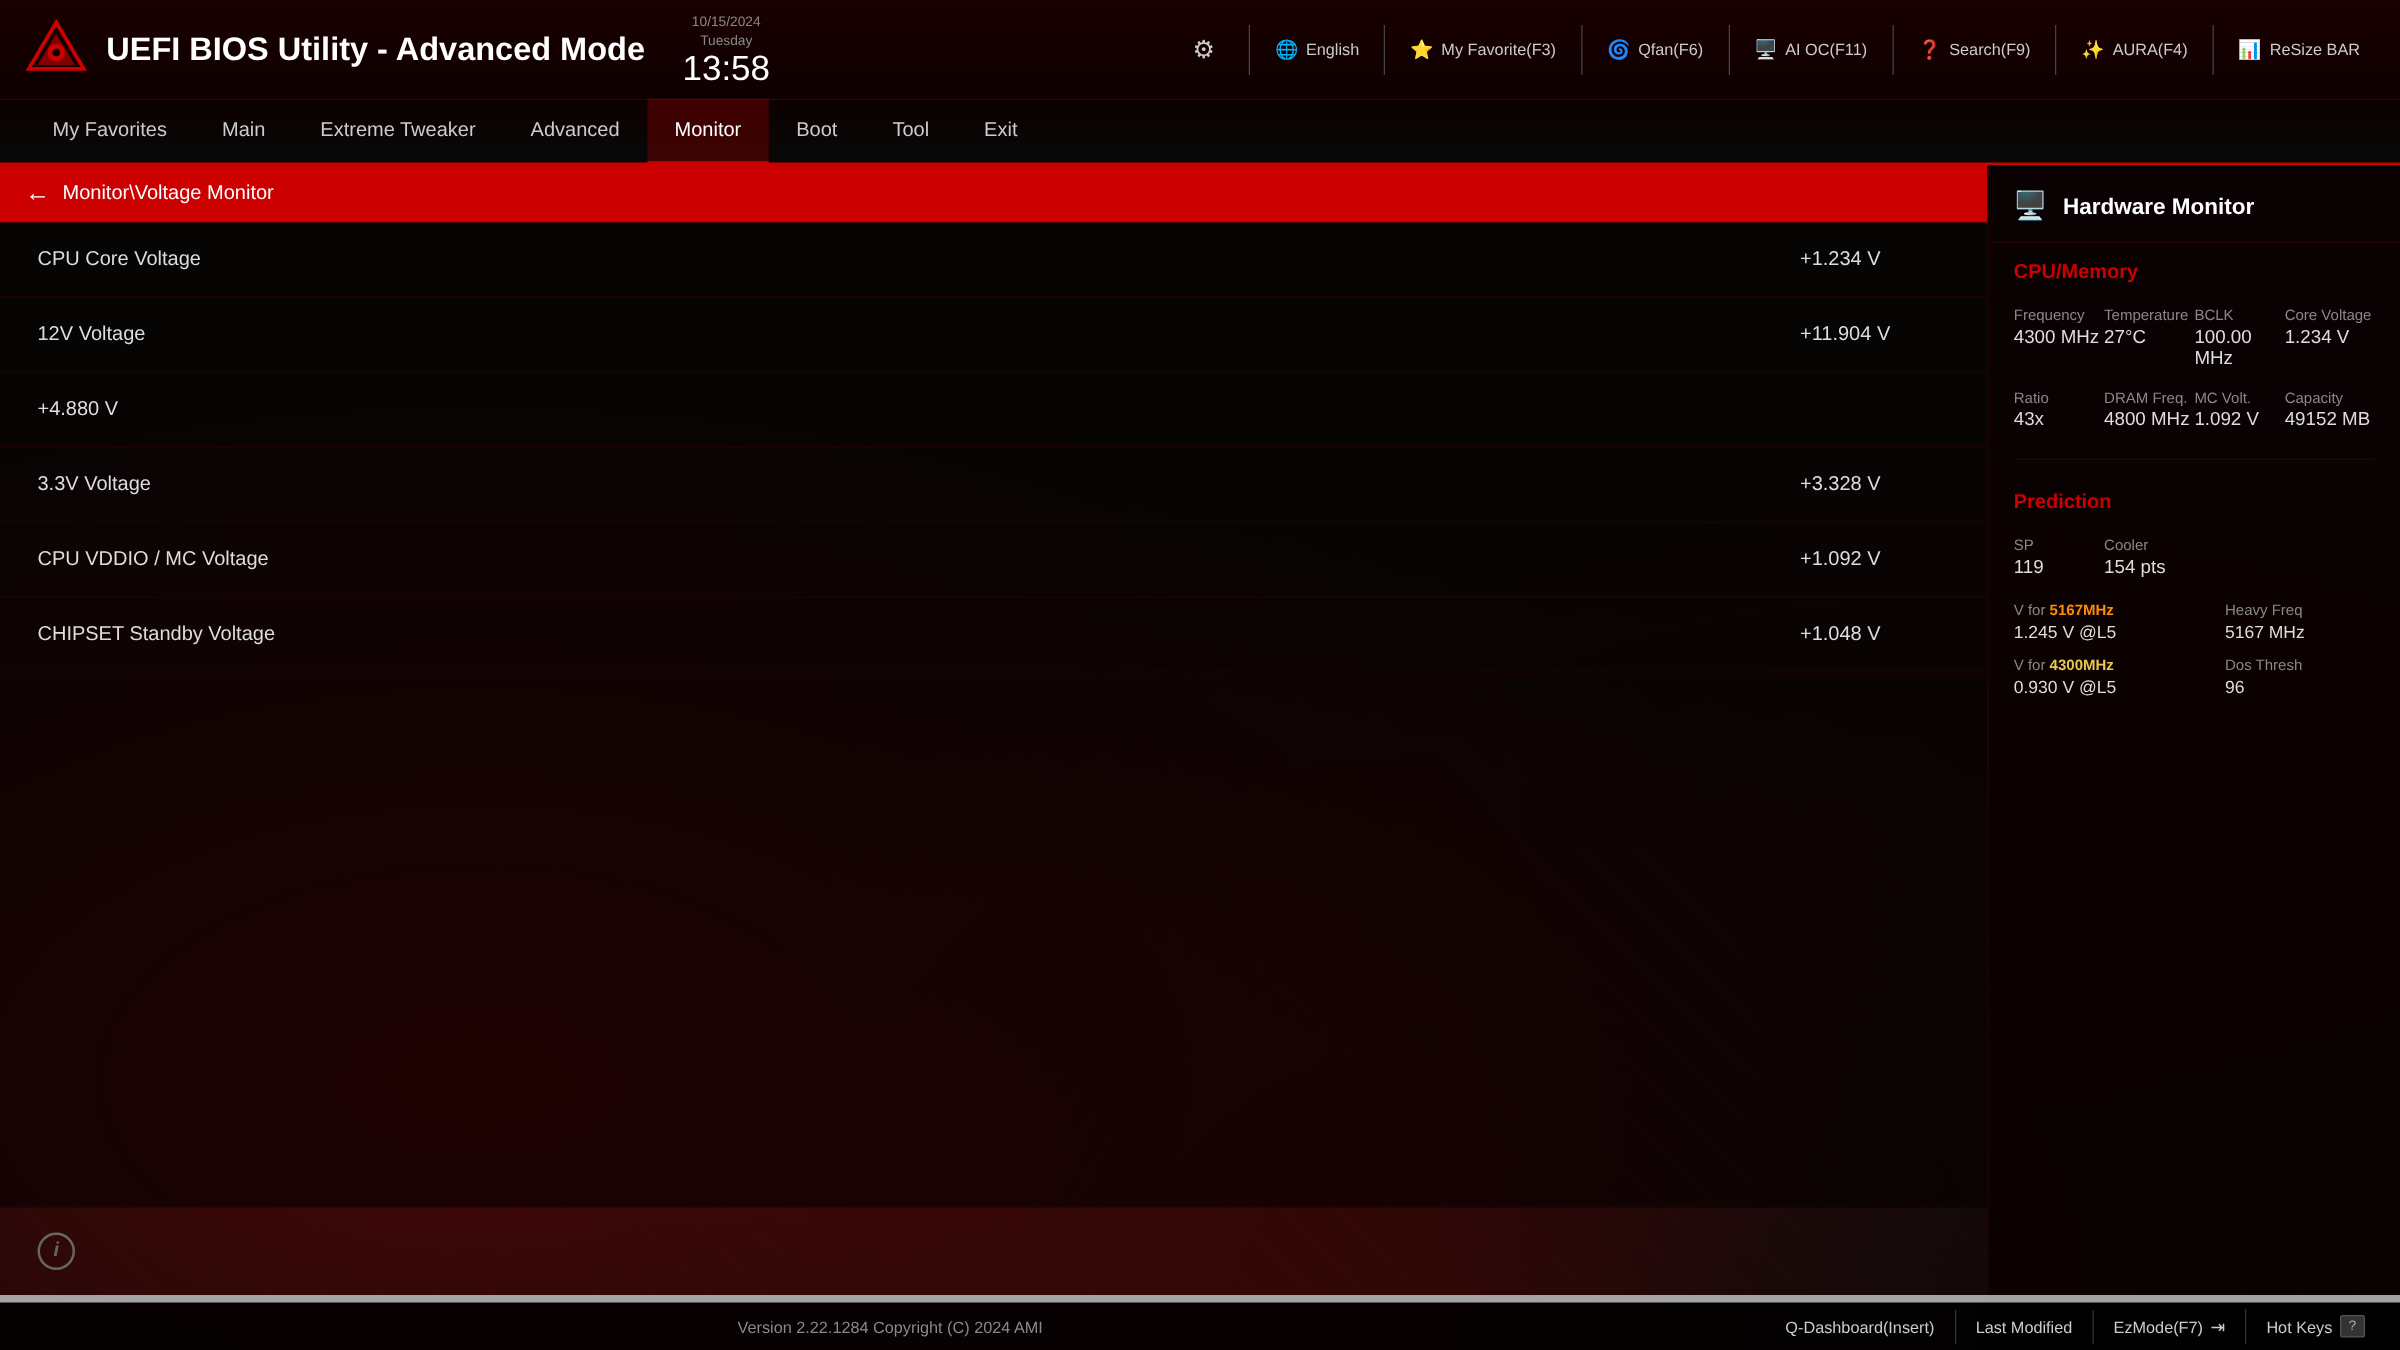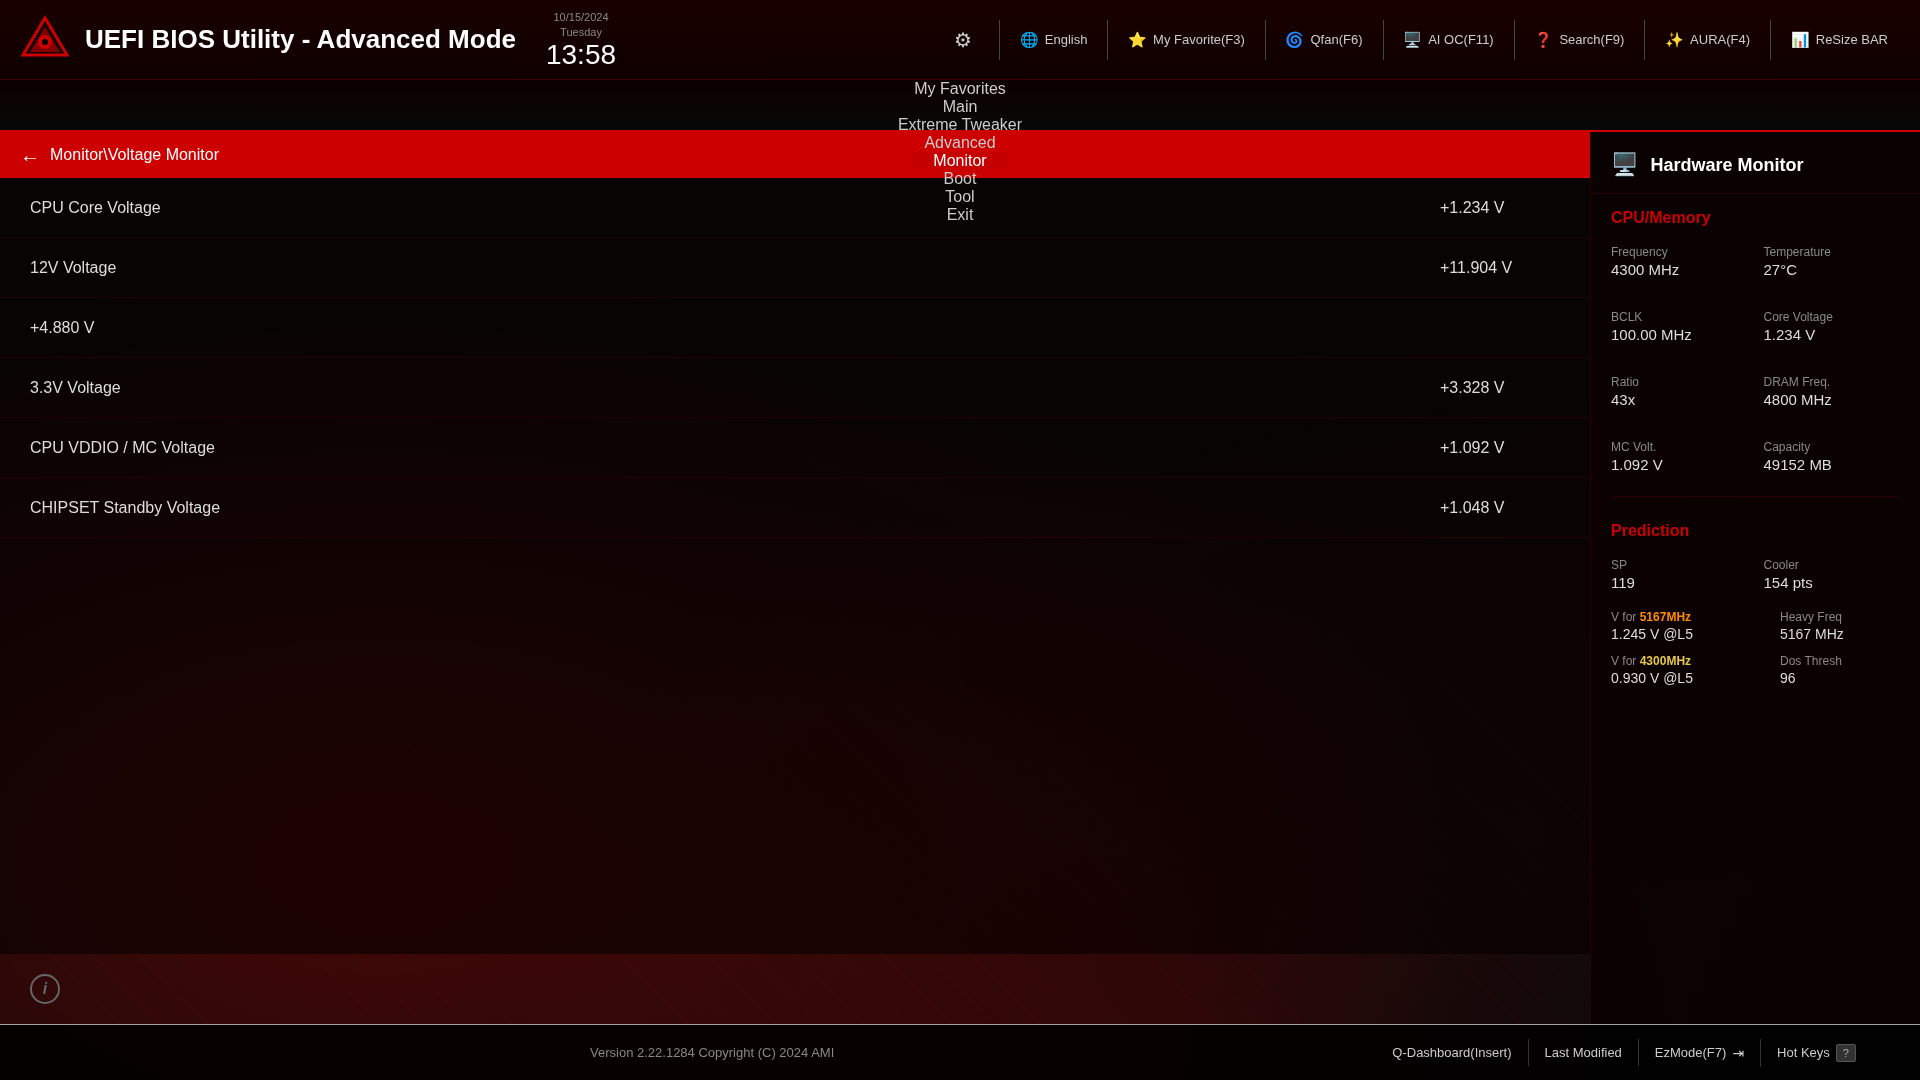--- a/index.html
+++ b/index.html
@@ -140,21 +140,20 @@
 
     
     .navbar {
       display: flex;
       align-items: center;
       background: linear-gradient(180deg, #0d0000 0%, #080808 100%);
       border-bottom: 2px solid #cc0000;
       height: 52px;
       padding: 0 20px;
       flex-shrink: 0;
-      flex-direction: column;
     }
 
     .nav-item {
       padding: 0 22px;
       height: 52px;
       display: flex;
       align-items: center;
       font-size: 16px;
       color: #ccc;
       cursor: pointer;
@@ -299,22 +298,22 @@
 
     .hw-section-title {
       font-size: 16px;
       color: #cc0000;
       padding: 15px 20px 10px 20px;
       font-weight: 600;
     }
 
     .hw-grid {
       display: grid;
-      grid-template-columns: 1fr 1fr;
-      gap: 16px;
+      grid-template-columns: 1fr 1fr 1fr 1fr;
+      gap: 0;
       padding: 0 20px;
       margin-bottom: 5px;
     }
 
     .hw-cell {
       padding: 8px 0;
     }
 
     .hw-label {
       font-size: 12px;
@@ -351,27 +350,27 @@
       margin-bottom: 2px;
     }
 
     .hw-pair-val {
       font-size: 14px;
       color: #ddd;
     }
 
     
     .footer {
-      height: 56px;
+      height: 44px;
       background: rgba(0,0,0,0.85);
-      border-top: 1px solid #a3a3a3;
+      border-top: 6px solid #a3a3a3;
       display: flex;
       align-items: center;
       justify-content: space-between;
-      padding: 0 48px;
+      padding: 0 12px;
       flex-shrink: 0;
     }
 
     .footer-left {
       font-size: 13px;
       color: #666;
     }
 
     .footer-center {
       font-size: 13px;

